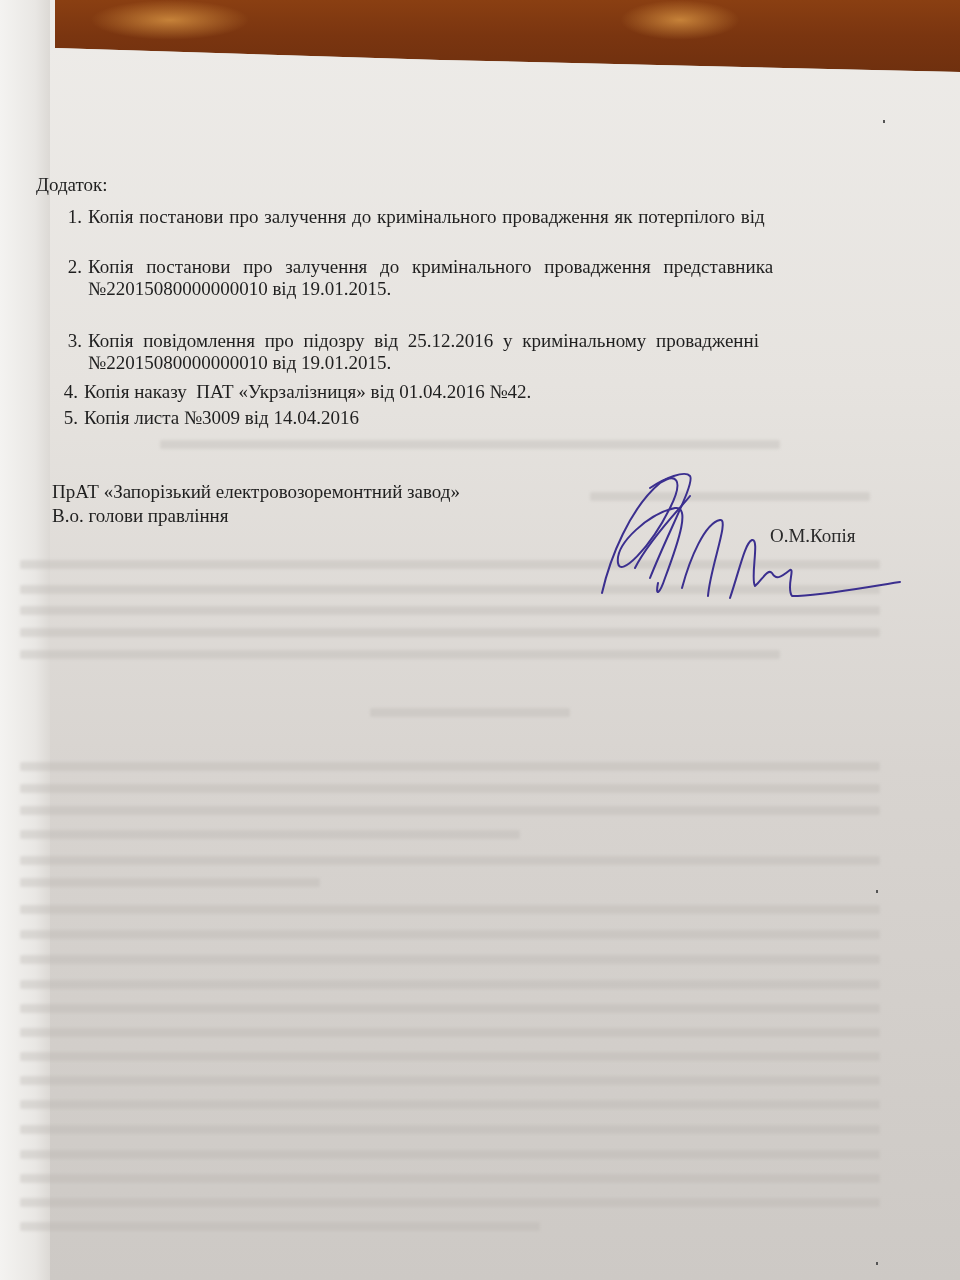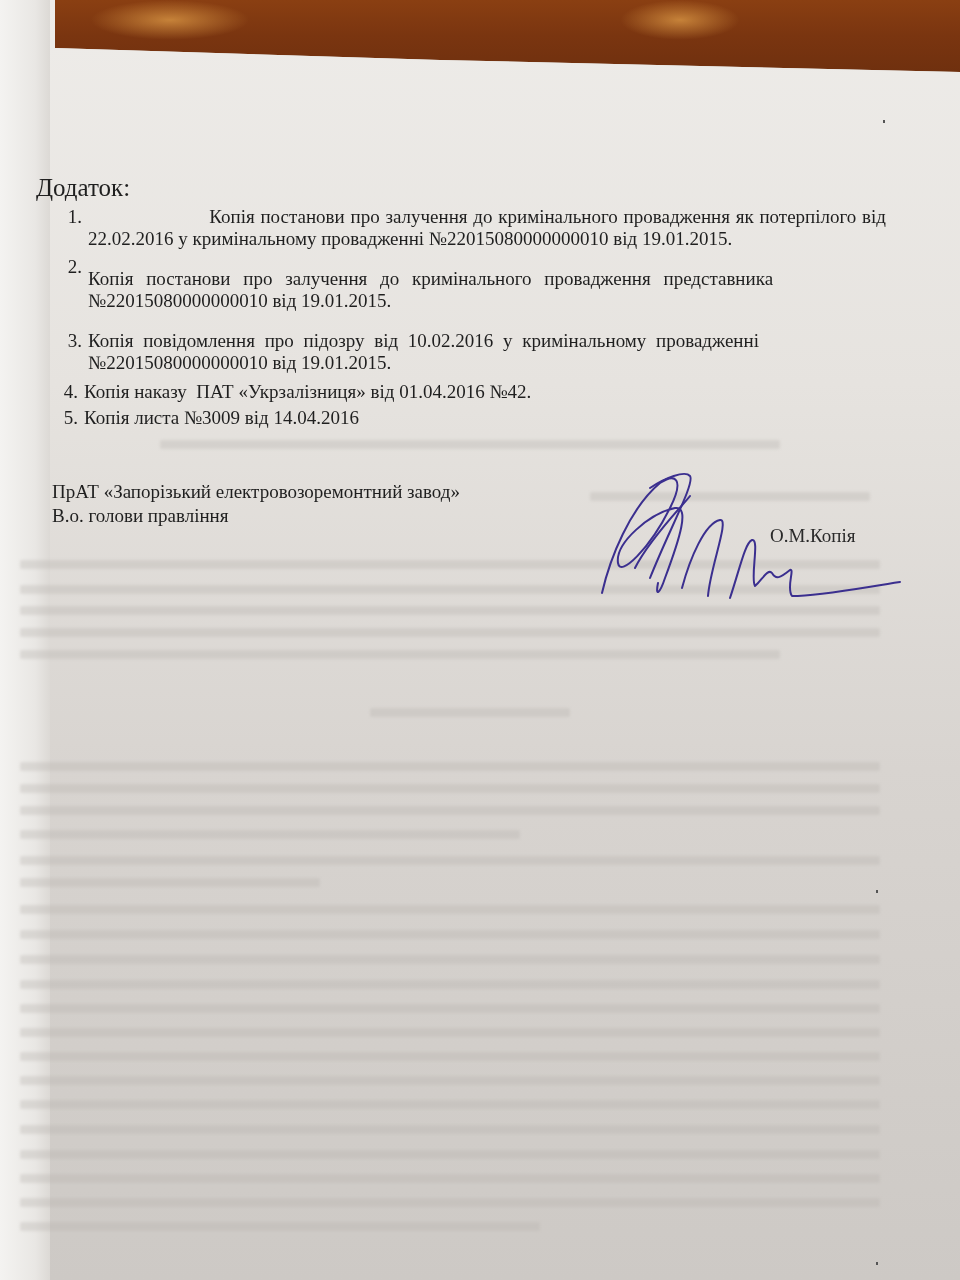--- a/index.html
+++ b/index.html
@@ -20,26 +20,26 @@
   .page {
     position: absolute; left: 0; top: 0; width: 960px; height: 1280px;
     background: linear-gradient(180deg, #eeece9 0%, #e6e3df 30%, #d8d4d0 60%, #cdc9c5 100%);
     clip-path: polygon(0 0, 55px 0, 55px 48px, 440px 60px, 960px 72px, 960px 1280px, 0 1280px);
   }
   .page-curl {
     position: absolute; left: 0; top: 0; width: 50px; height: 1280px;
     background: linear-gradient(90deg, #f4f3f1 0%, #e9e7e4 70%, #dcd9d5 100%);
   }
   .content { position: absolute; left: 0; top: 0; width: 960px; color: #1f1f1f; }
-  .appendix-title { position: absolute; left: 36px; top: 174px; font-size: 25px; }
+  .appendix-title { position: absolute; left: 36px; top: 174px; font-size: 19px; }
   .item { position: absolute; font-size: 19px; line-height: 22px; }
   .item .num { position: absolute; left: 0; top: 0; width: 26px; text-align: right; }
   .item .line { display: block; white-space: nowrap; }
   .item .lines { position: absolute; left: 32px; top: 0; }
-  .justify { display: flex; justify-content: space-between; text-align: right; }
+  .justify { display: flex; justify-content: space-between; }
   .closing { position: absolute; left: 52px; font-size: 19px; line-height: 24px; }
   .signer { position: absolute; left: 770px; top: 525px; font-size: 19px; color: #2a2a2a; }
   .signature { position: absolute; left: 590px; top: 468px; width: 320px; height: 150px; }
   .bleed {
     position: absolute; left: 20px; width: 860px; height: 9px;
     background: #b9b5b0; opacity: 0.35; border-radius: 2px; filter: blur(1.5px);
   }
   .speck { position: absolute; width: 2px; height: 3px; background: #555; }
 </style>
 </head>
@@ -90,36 +90,35 @@
 </div>
 
 <div class="content">
   <div class="appendix-title">Додаток:</div>
 
   <div>
     <div class="item" style="left:56px;top:206px;width:830px;">
       <span class="num">1.</span>
       <div class="lines" style="width:798px;">
         <span class="line justify" style="word-spacing:1px;">Копія постанови про залучення до кримінального провадження як потерпілого від</span>
-        <span class="line">22.02.2016 у кримінальному провадженні №22015080000000010 від 19.01.2015.</span>
       </div>
     </div>
 
     <div class="item" style="left:56px;top:256px;width:830px;">
       <span class="num">2.</span>
       <div class="lines" style="width:798px;">
-        <span class="line" style="word-spacing:8px;margin-top:12px;">Копія постанови про залучення до кримінального провадження представника</span>
+        <span class="line" style="word-spacing:8px;">Копія постанови про залучення до кримінального провадження представника</span>
         <span class="line">№22015080000000010 від 19.01.2015.</span>
       </div>
     </div>
 
     <div class="item" style="left:56px;top:330px;width:830px;">
       <span class="num">3.</span>
       <div class="lines" style="width:798px;">
-        <span class="line" style="word-spacing:5px;">Копія повідомлення про підозру від 10.02.2016 у кримінальному провадженні</span>
+        <span class="line" style="word-spacing:5px;">Копія повідомлення про підозру від 25.12.2016 у кримінальному провадженні</span>
         <span class="line">№22015080000000010 від 19.01.2015.</span>
       </div>
     </div>
 
     <div class="item" style="left:52px;top:381px;width:830px;">
       <span class="num">4.</span>
       <div class="lines">
         <span class="line" style="white-space:pre;">Копія наказу  ПАТ «Укрзалізниця» від 01.04.2016 №42.</span>
       </div>
     </div>

